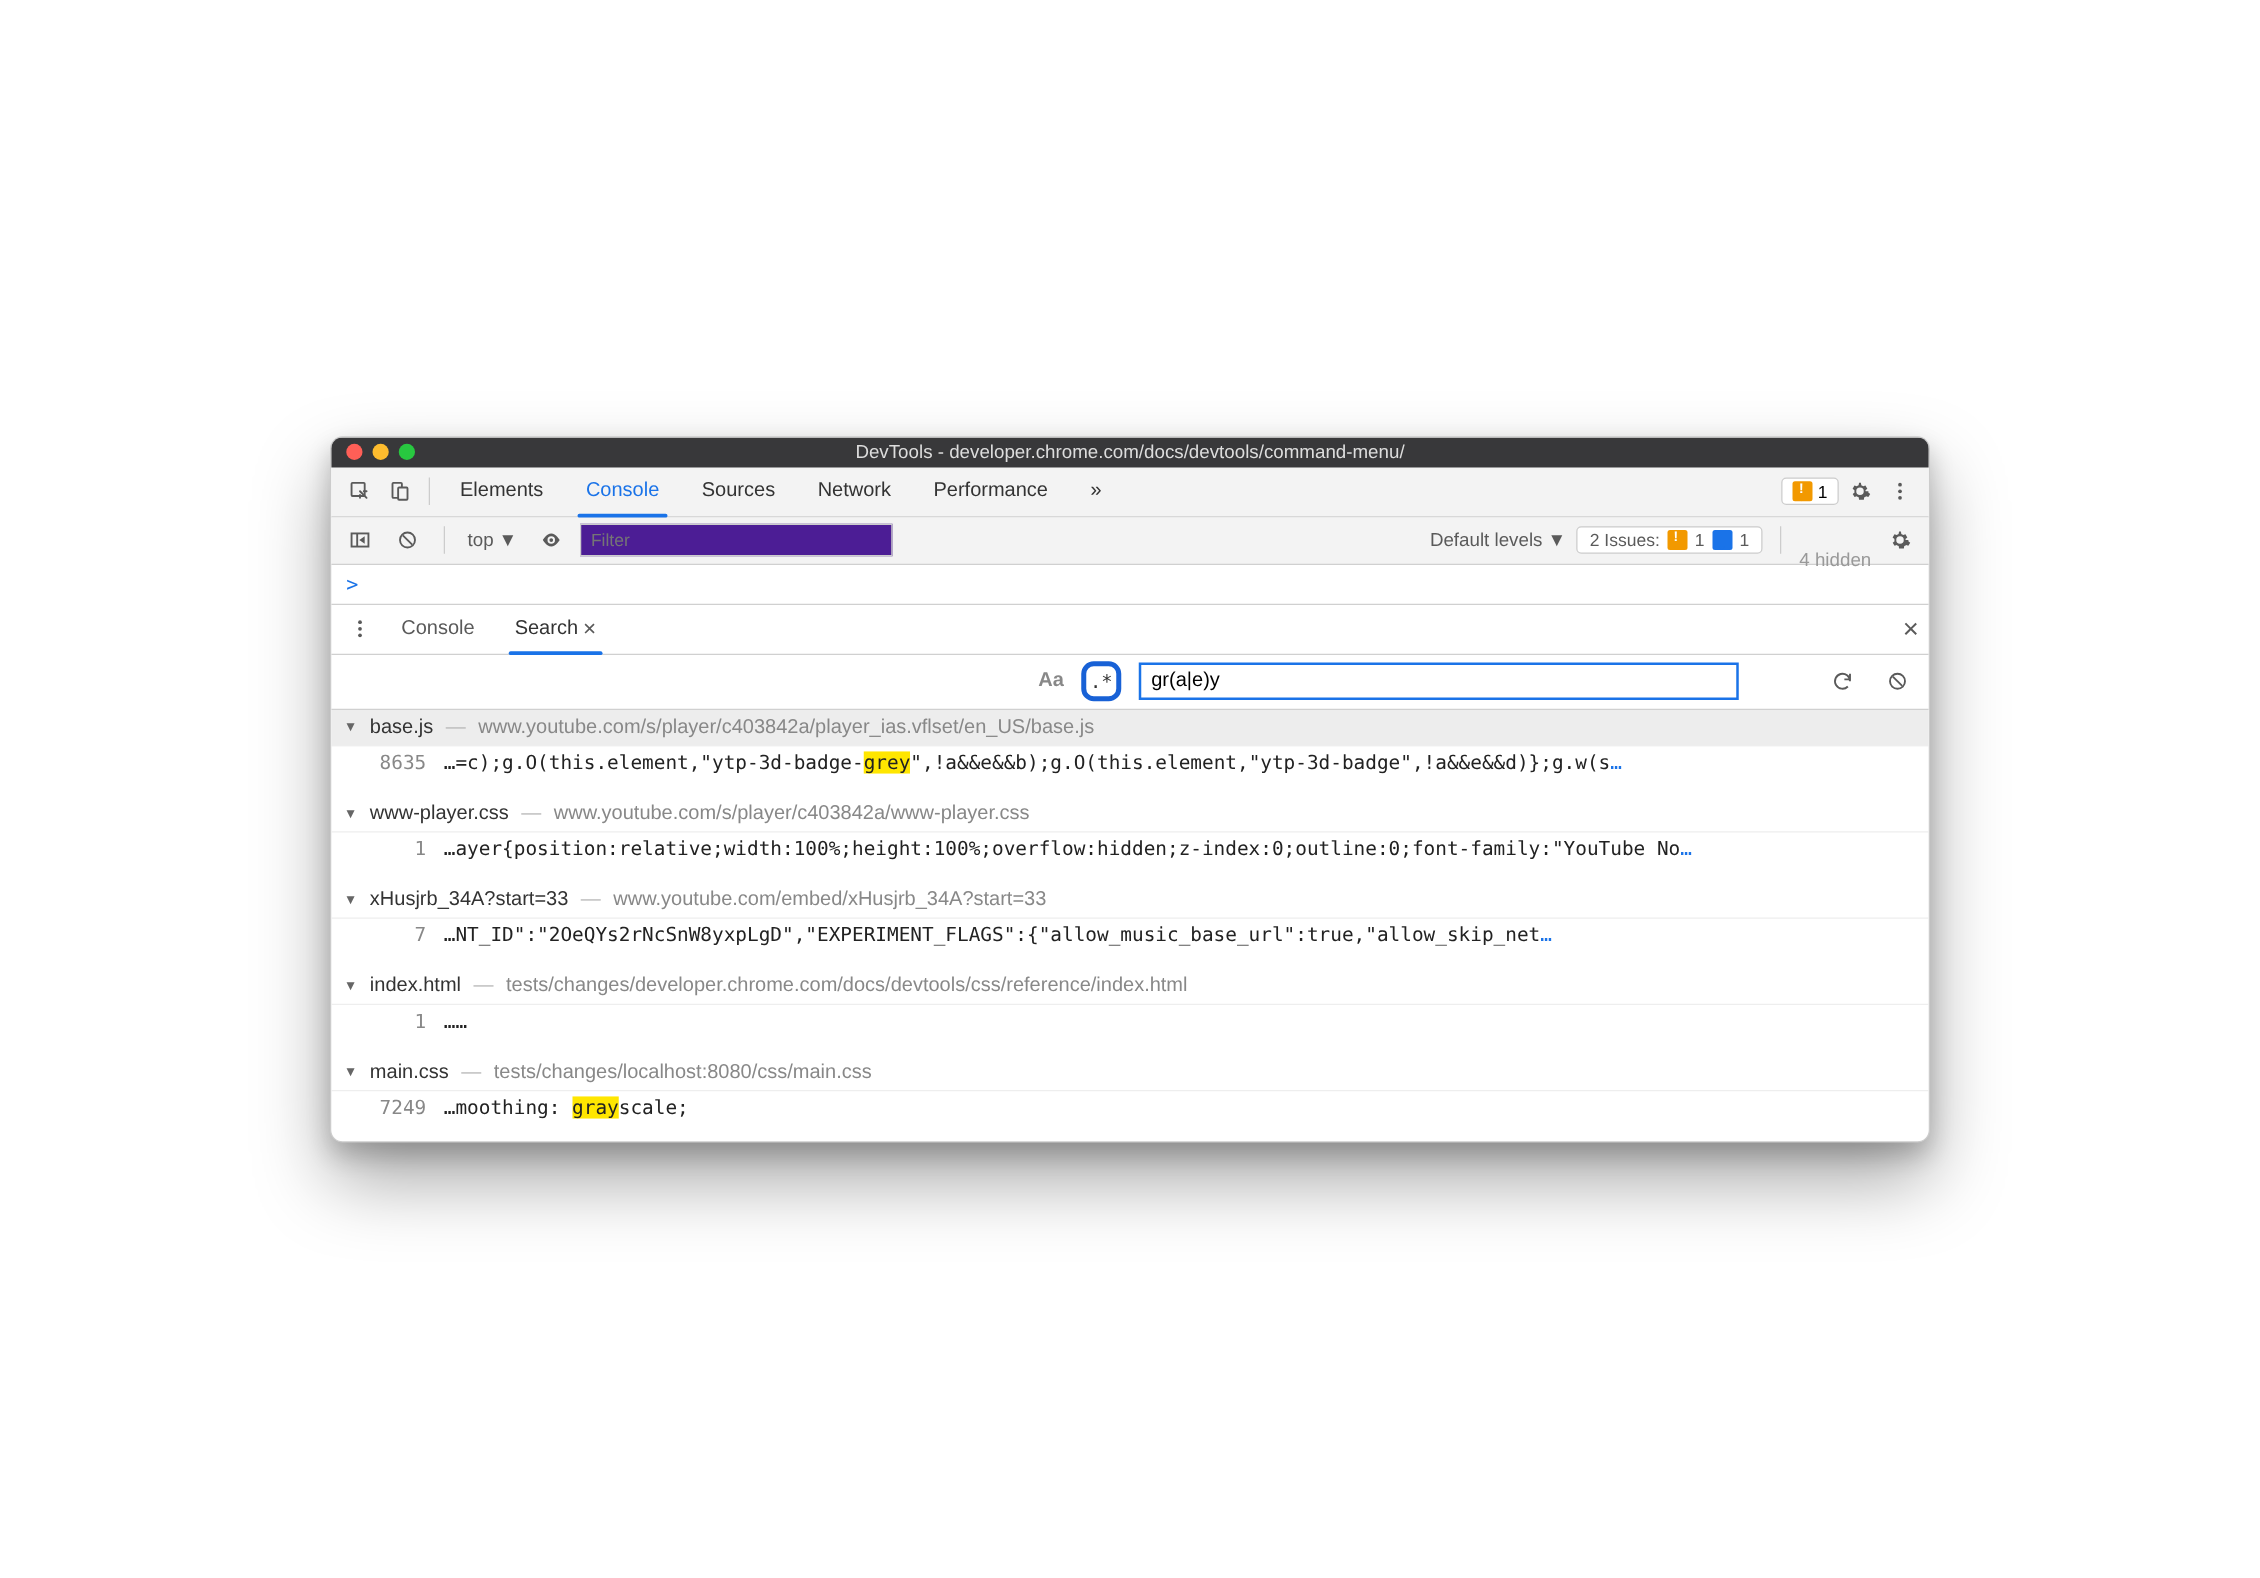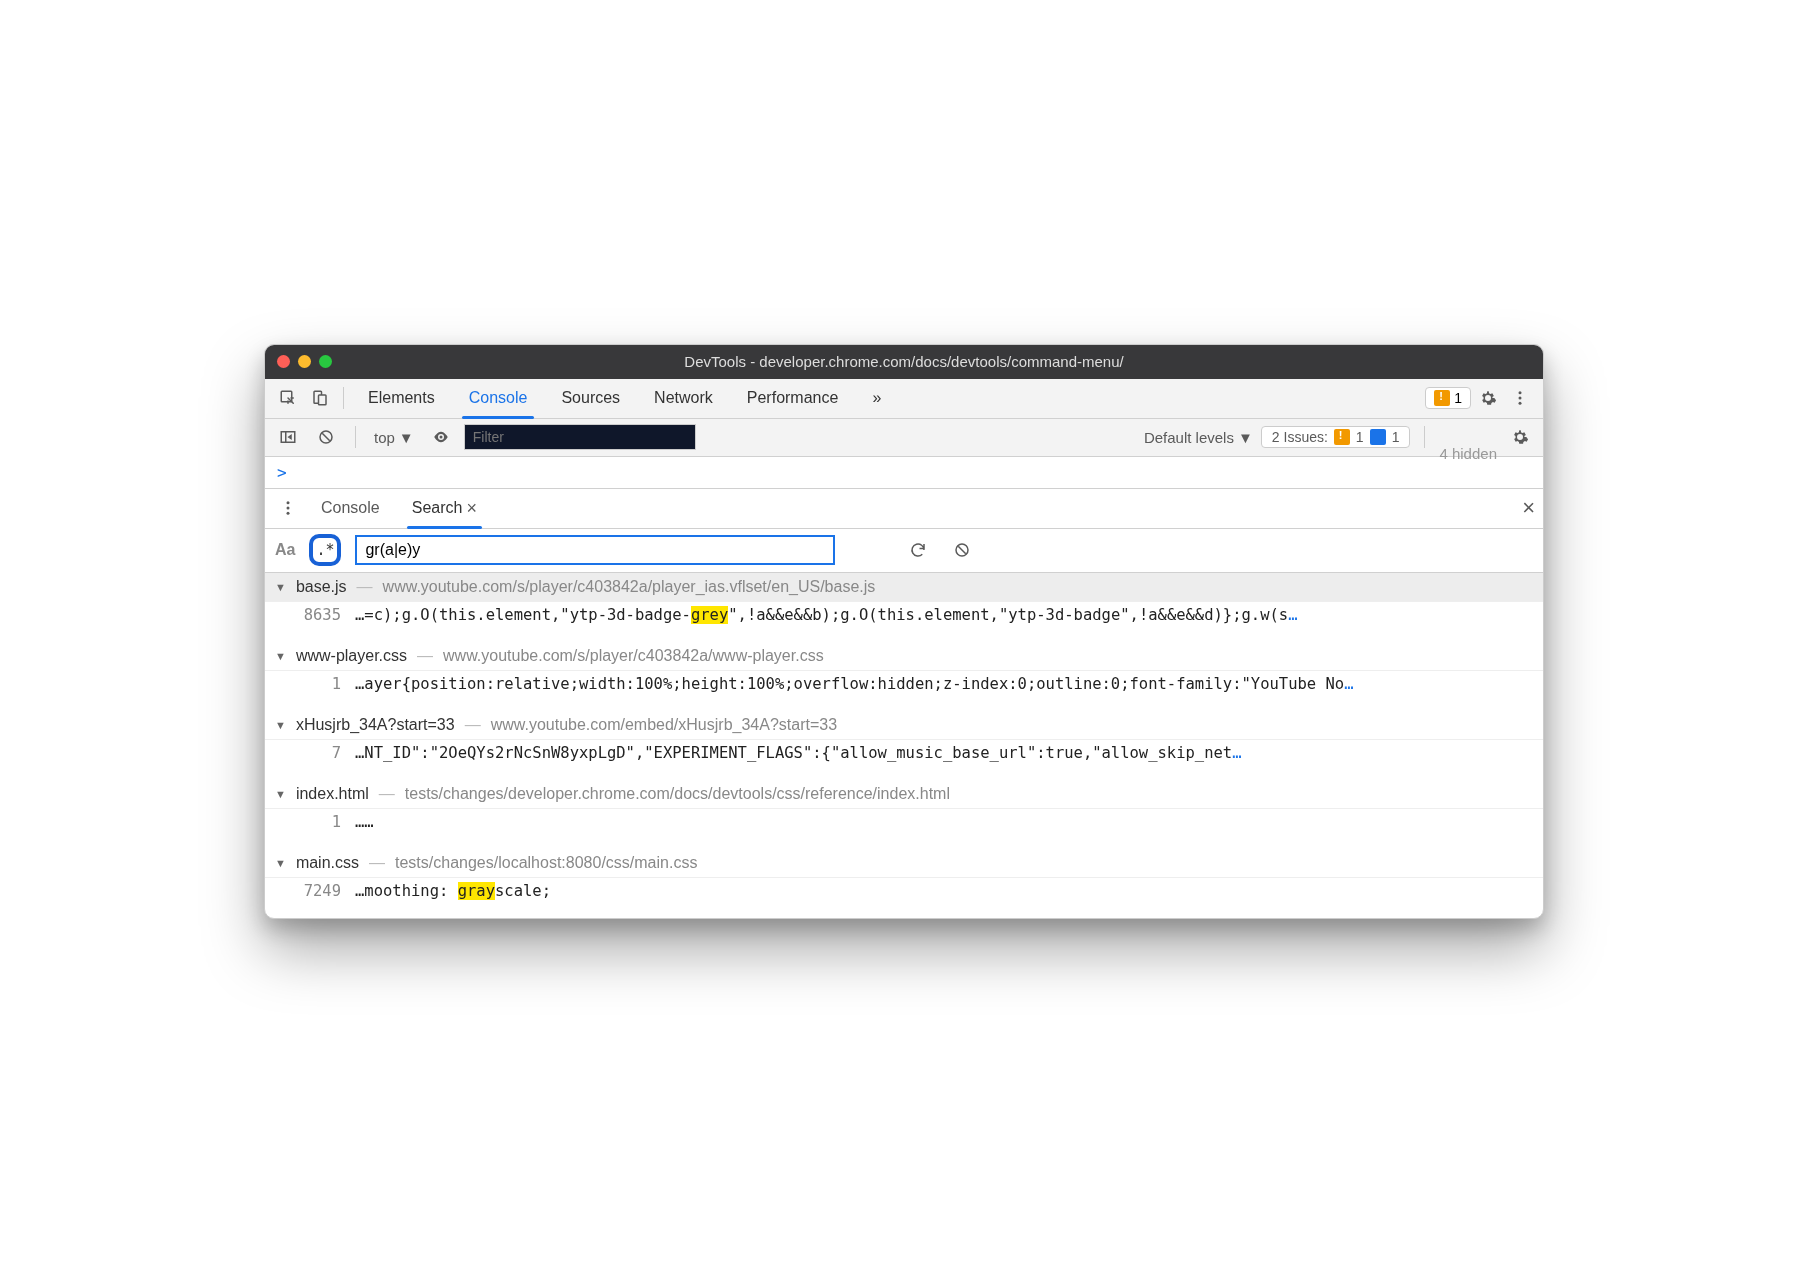--- a/index.html
+++ b/index.html
@@ -15,21 +15,21 @@
   .window {
     width: 1280px;
     background: #fff;
     border-radius: 10px;
     box-shadow: 0 30px 60px rgba(0,0,0,0.35), 0 10px 20px rgba(0,0,0,0.2);
     overflow: hidden;
     border: 1px solid #ccc;
   }
   .titlebar {
     background: #38383a;
-    height: 34px;
+    height: 24px;
     display: flex;
     align-items: center;
     padding: 0 12px;
     position: relative;
   }
   .traffic {
     display: flex;
     gap: 8px;
     position: absolute;
     left: 12px;
@@ -88,22 +88,22 @@
   .icon-msg.blue::after{border-top-color:#1a73e8;}
   .icon-msg .bang{position:absolute;color:#fff;font-size:11px;font-weight:bold;left:5px;top:0;}
   .console-bar {
     display:flex; align-items:center; height:38px;
     background:#f3f3f3; border-bottom:1px solid #d0d0d0;
     padding:0 8px; gap:8px;
     font-size:15px; color:#5a5a5a;
   }
   .dropdown { display:flex;align-items:center;gap:4px;cursor:pointer;padding:0 4px; }
   .filter-input {
-    border:1px solid #ccc; background:#0f172a;
-    height:26px; width:232px; padding:0 8px; font-size:14px;
+    border:1px solid #ccc; background:#4c1d95;
+    height:26px; width:250px; padding:0 8px; font-size:14px;
     color:#888;
   }
   .levels { display:flex;align-items:center;gap:4px;cursor:pointer; }
   .issues-box {
     display:flex;align-items:center;gap:6px;
     border:1px solid #ccc;border-radius:4px;background:#fff;
     padding:2px 10px; font-size:14px;
   }
   .hidden-txt{color:#999;margin-top:32px;}
   .prompt-row {
@@ -115,21 +115,21 @@
     display:flex;align-items:center;height:40px;
     border-bottom:1px solid #d0d0d0; padding:0 8px; gap:4px;
     font-size:16px;
   }
   .drawer-tabs .tab { padding:0 14px; color:#5a5a5a;}
   .drawer-tabs .tab.active {color:#333; font-weight:400;}
   .drawer-tabs .tab.active::after{background:#1a73e8;}
   .close-x{cursor:pointer;font-size:18px;color:#5a5a5a;margin-left:4px;}
   .search-bar {
     display:flex;align-items:center;height:44px;
-    border-bottom:1px solid #d0d0d0;padding:0 10px;gap:14px;
+    border-bottom:1px solid #d0d0d0;padding:0 10px;gap:14px;justify-content:flex-end;
   }
   .aa-btn{font-weight:bold;color:#888;font-size:16px;cursor:pointer;}
   .regex-btn{
     width:32px;height:32px;border:4px solid #1861d6;border-radius:10px;
     display:flex;align-items:center;justify-content:center;
     color:#333;font-family:monospace;font-size:15px;cursor:pointer;
     background:#fff;
   }
   .search-input{
     border:2px solid #1a73e8; height:30px; width:480px;

